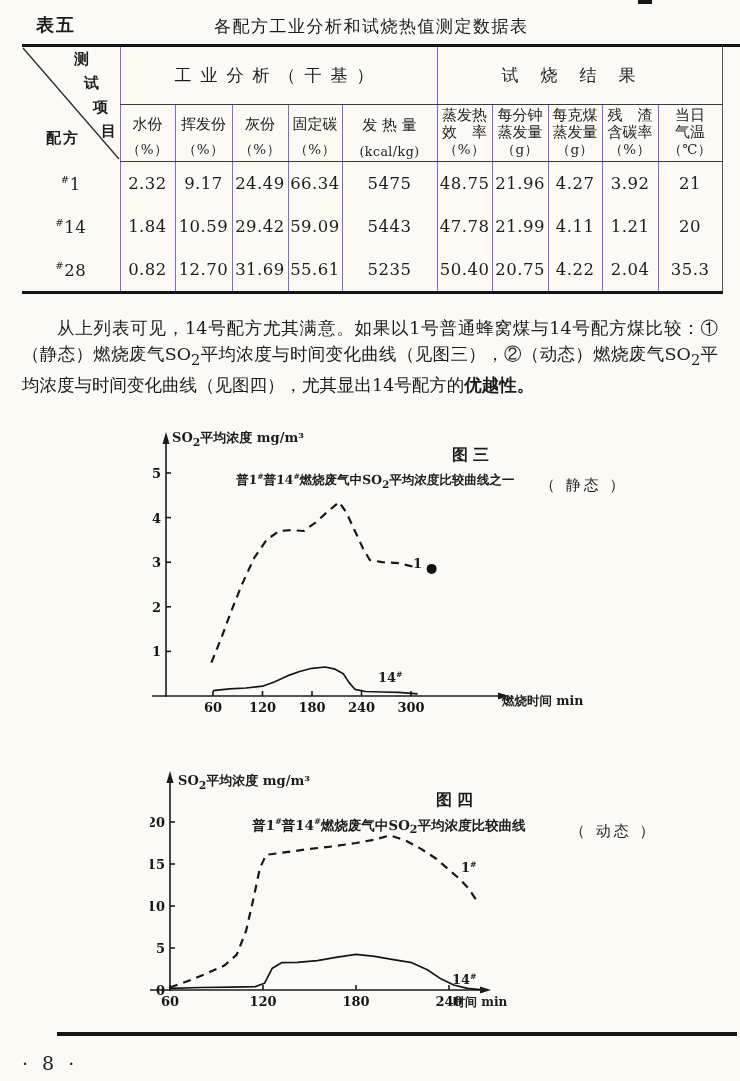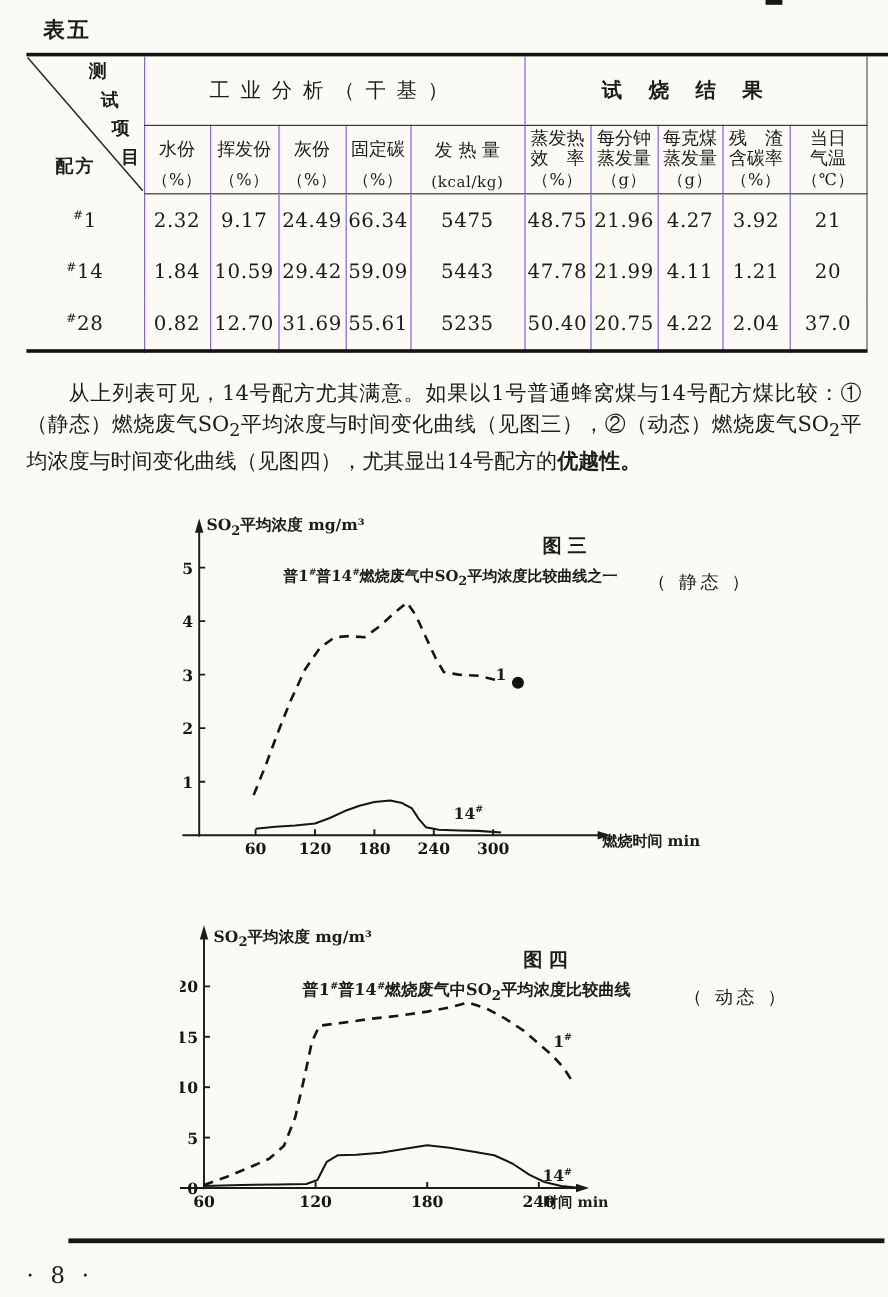--- a/index.html
+++ b/index.html
@@ -16,21 +16,21 @@
   table.dt td{padding:0;border-left:1px solid #8b5cf6;vertical-align:middle;text-align:center;}
   table.dt td.first{border-left:none;}
   table.dt td.last{border-right:1px solid #555;}
   td.corner{position:relative;height:113px;}
   .corner svg{position:absolute;left:0;top:0;}
   .corner span{position:absolute;font-size:15px;font-weight:bold;}
   .diag0{left:52px;top:3px;}.diag1{left:62px;top:27px;}.diag2{left:71px;top:51px;}.diag3{left:79px;top:75px;}
   .corner-bottom{left:24px;top:82px;letter-spacing:2px;}
   td.group{height:57px;font-size:17px;border-bottom:1px solid #3a3a3a;}
   .group-inner{letter-spacing:9px;font-weight:500;}
-  .group-inner.wide{letter-spacing:22px;font-weight:bold;}
+  .group-inner.wide{letter-spacing:22px;}
   tr.subrow td{height:56px;border-bottom:1px solid #3a3a3a;}
   .sub{display:flex;flex-direction:column;justify-content:space-between;height:52px;padding:2px 0;}
   .nm{flex:1;display:flex;flex-direction:column;justify-content:center;font-size:15px;line-height:17px;}
   .unit{font-size:13.5px;letter-spacing:0.5px;}
   tr.datarow td{height:43px;font-size:16.5px;letter-spacing:0.5px;}
   .rowlabel sup{font-size:10px;}
   
   .para{position:absolute;left:22px;top:297px;width:696px;font-size:17.5px;line-height:26px;
         text-align:justify;text-indent:2em;}
   .para b{font-weight:bold;}
@@ -60,20 +60,21 @@
   .page-number{position:absolute;left:22px;top:1052px;font-size:19px;letter-spacing:4px;}
 </style>
 </head>
 <body>
 
 <div class="page">
 
   <div class="smudge" style="left:638px;top:0;width:14px;height:4px;"></div>
 
   <span class="caption-label">表五</span>
+  <span class="caption-title">各配方工业分析和试烧热值测定数据表</span>
   <div class="top-rule"></div>
 
   <table class="dt">
     <colgroup>
       <col style="width:98px">
         <col style="width:55px">
         <col style="width:57px">
         <col style="width:56px">
       <col style="width:54px">
         <col style="width:95px">
@@ -224,21 +225,21 @@
       <td class="first rowlabel"><sup>#</sup><span>28</span></td>
       <td>0.82</td>
       <td>12.70</td>
       <td>31.69</td>
       <td>55.61</td>
       <td>5235</td>
       <td>50.40</td>
       <td>20.75</td>
       <td>4.22</td>
       <td>2.04</td>
-      <td class="last">37.0</td>
+      <td class="last">35.3</td>
     </tr>
   </tbody>
     </table>
 
   <p class="para">从上列表可见，14号配方尤其满意。如果以1号普通蜂窝煤与14号配方煤比较：①（静态）燃烧废气SO<sub>2</sub>平均浓度与时间变化曲线（见图三），②（动态）燃烧废气SO<sub>2</sub>平均浓度与时间变化曲线（见图四），尤其显出14号配方的<b>优越性。</b></p>
 
   <div class="fig" id="fig3">
     <svg id="fig3-svg" width="578" height="304">
         <line x1="16" y1="16" x2="16" y2="272" class="ax"></line>
         <polygon points="16,7 12.5,19 19.5,19" class="ah"></polygon>

